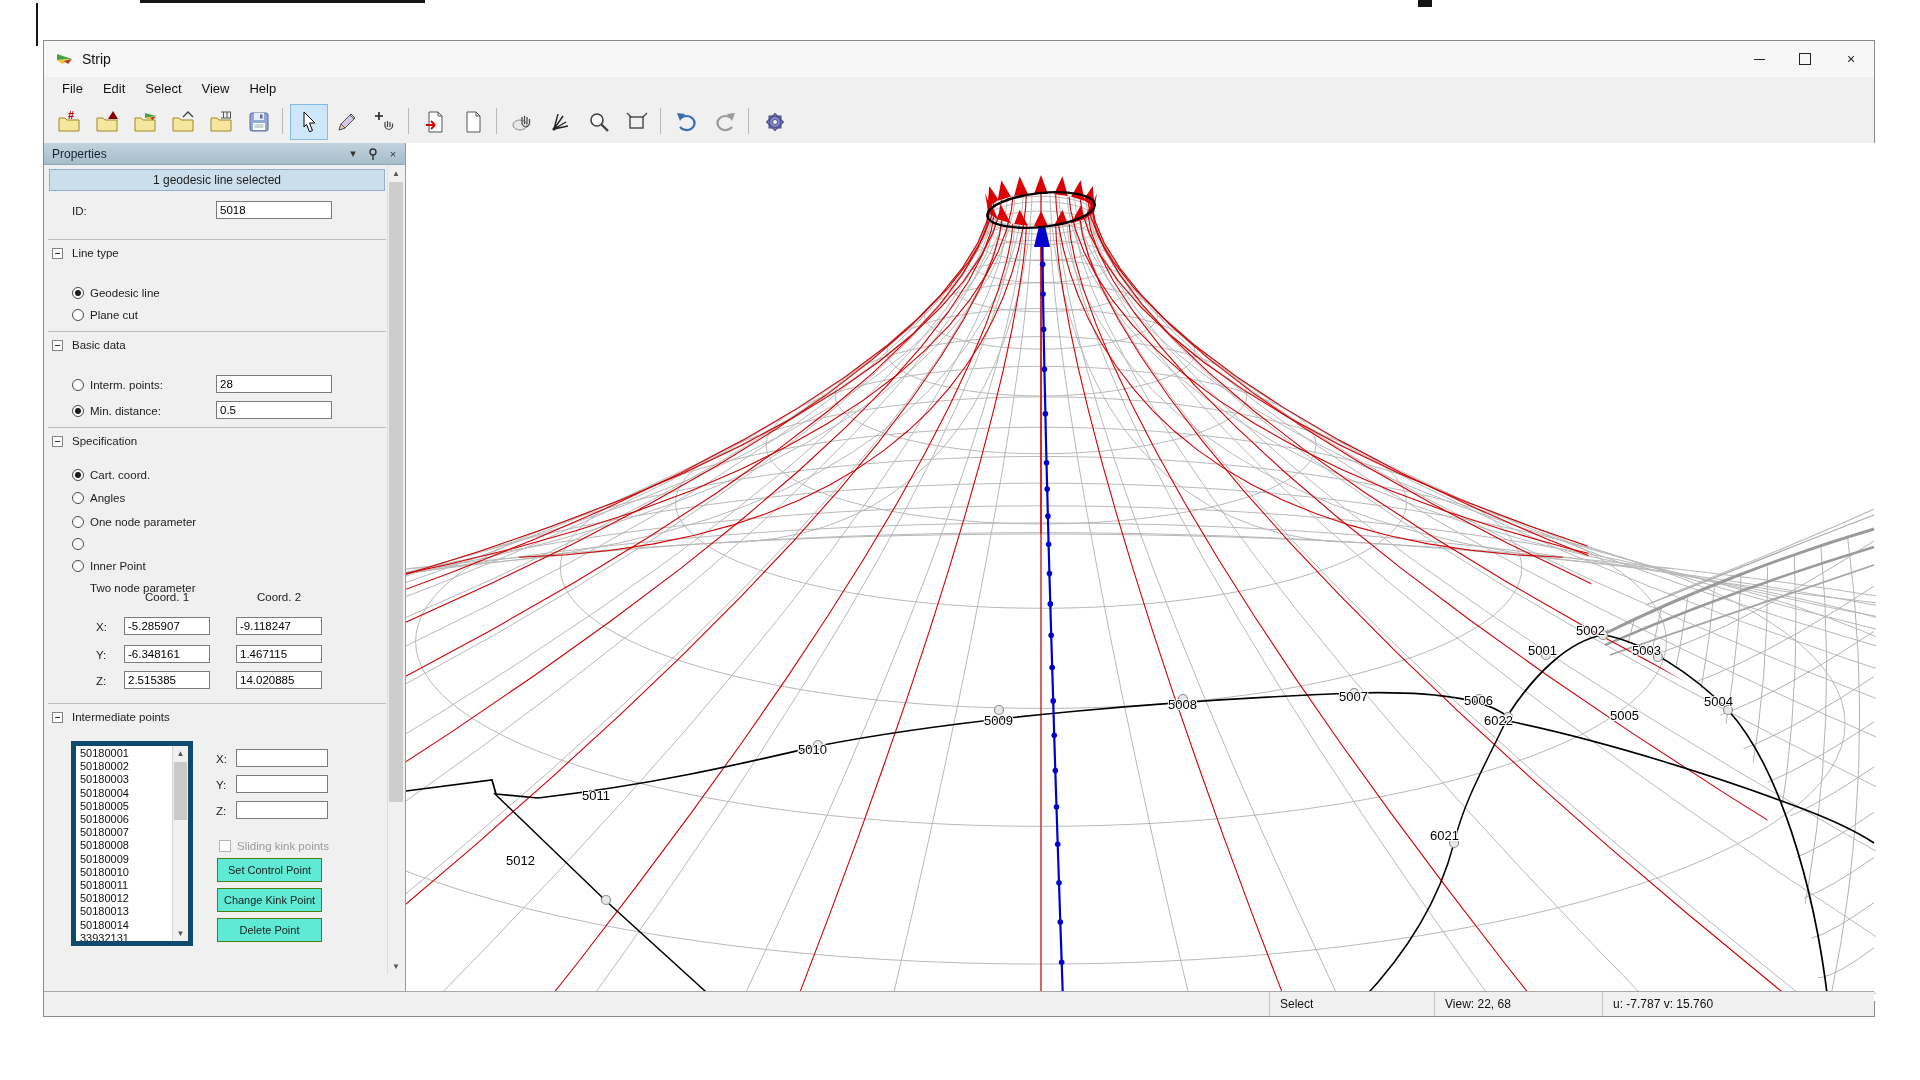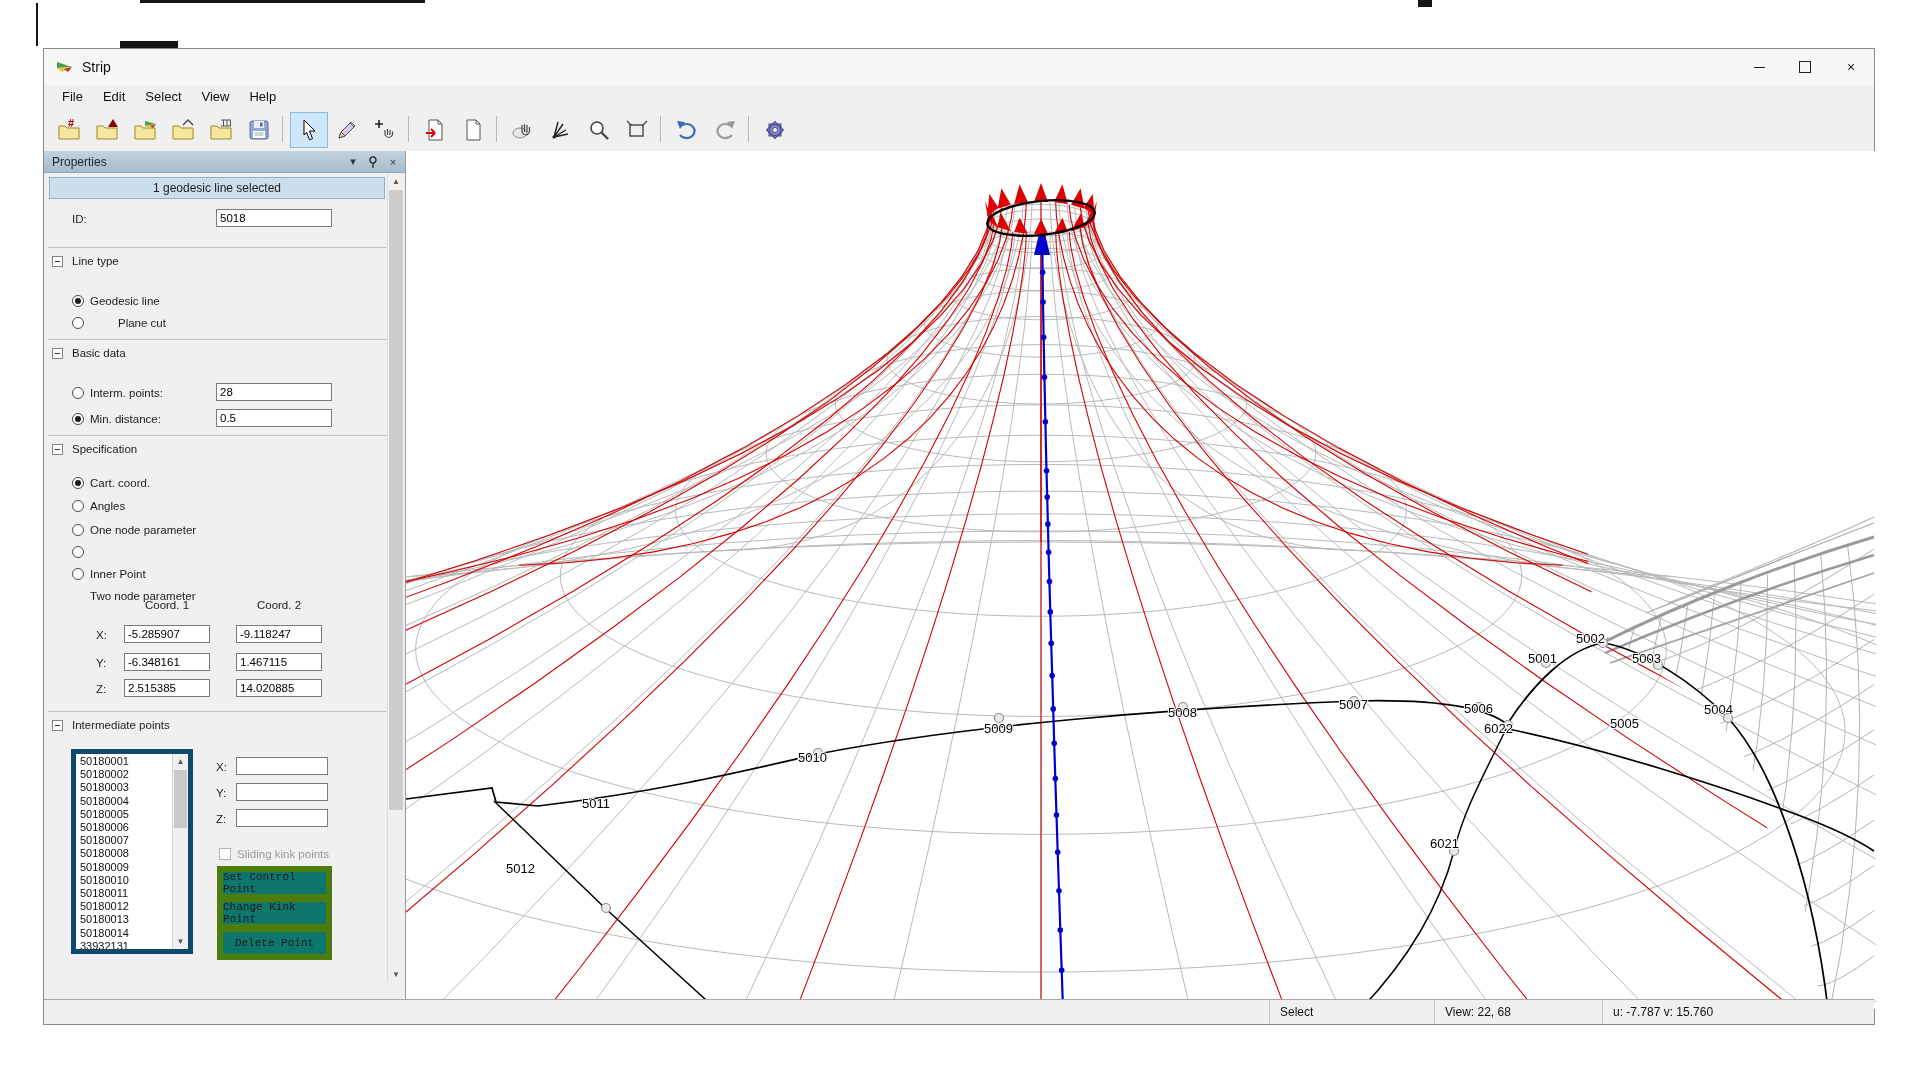--- a/index.html
+++ b/index.html
@@ -1,20 +1,20 @@
 <!DOCTYPE html>
 <html><head>
 <meta charset="utf-8">
 <style>
   html,body{margin:0;padding:0;background:#fff;font-family:"Liberation Sans",sans-serif;}
   #stage{position:relative;width:1920px;height:1080px;background:#fff;overflow:hidden;}
   
   .artifact{position:absolute;background:#151515;}
   
-  #win{position:absolute;left:43px;top:48px;width:1832px;height:977px;background:#f0f0f0;border:1px solid #8a8a8a;box-sizing:border-box;padding-left:37px;}
+  #win{position:absolute;left:43px;top:40px;width:1832px;height:977px;background:#f0f0f0;border:1px solid #8a8a8a;box-sizing:border-box;padding-left:37px;}
   
   .titlebar{position:absolute;left:0;top:0;width:100%;height:36px;background:#f7f7f7;display:flex;align-items:center;}
   .titlebar .appicon{margin-left:12px;width:18px;height:16px;}
   .titlebar .title{margin-left:8px;font-size:14px;color:#111;}
   .winbtns{position:absolute;right:0;top:0;height:36px;display:flex;}
   .winbtn{width:46px;height:36px;display:flex;align-items:center;justify-content:center;color:#222;}
   .glyph-min{width:11px;height:1px;background:#222;}
   .glyph-max{width:10px;height:10px;border:1px solid #222;}
   .glyph-close{font-size:14px;line-height:1;}
   
@@ -41,21 +41,21 @@
   .cb{position:absolute;width:12px;height:12px;border:1px solid #b5b5b5;background:#fff;box-sizing:border-box;}
   .p-label.dis{color:#9a9a9a;}
   .colhdr{position:absolute;font-size:11.5px;color:#1c1c1c;width:86px;text-align:center;}
   .listbox{position:absolute;left:27px;top:598px;width:122px;height:205px;border:5px solid #0c4a6e;background:#fff;overflow:hidden;box-sizing:border-box;}
   .listbox .items{position:absolute;left:0;top:1px;right:15px;}
   .list-item{font-size:11px;line-height:13.2px;padding-left:4px;color:#111;white-space:nowrap;}
   .lb-scroll{position:absolute;right:0;top:0;width:15px;height:100%;background:#f0f0f0;border-left:1px solid #d4d4d4;}
   .lb-up,.lb-dn{position:absolute;left:0;width:15px;height:15px;color:#555;font-size:8px;display:flex;align-items:center;justify-content:center;}
   .lb-up{top:0;} .lb-dn{bottom:0;}
   .lb-thumb{position:absolute;left:1px;top:16px;width:13px;height:58px;background:#c9c9c9;}
-  .p-btn{position:absolute;left:173px;width:103px;height:22px;border:6px solid #4d7c0f;background:#0f766e;font-size:11px;color:#1c1c1c;display:flex;align-items:center;justify-content:center;font-family:Liberation Mono, monospace;}
+  .p-btn{position:absolute;left:173px;width:103px;height:22px;border:1px solid #4d7c0f;background:#5eead4;font-size:11px;color:#1c1c1c;display:flex;align-items:center;justify-content:center;}
   .p-scroll{position:absolute;right:1px;top:22px;width:16px;height:809px;background:#f0f0f0;border-left:1px solid #dcdcdc;}
   .ps-up,.ps-dn{position:absolute;left:0;width:16px;height:16px;color:#555;font-size:8px;display:flex;align-items:center;justify-content:center;}
   .ps-up{top:0;} .ps-dn{bottom:0;}
   .ps-thumb{position:absolute;left:1px;top:17px;width:14px;height:620px;background:#cdcdcd;}
   .p-footer{position:absolute;left:0;bottom:0;width:100%;height:27px;background:#b9cdd9;border-top:1px solid #8fa8b8;display:flex;align-items:center;justify-content:center;font-size:11.5px;color:#1c1c1c;box-sizing:border-box;}
   
   .canvas{position:absolute;left:362px;top:102px;width:1470px;height:858px;background:#fff;}
   .meshg path,.meshg ellipse{fill:none;stroke:#b9b9b9;stroke-width:1;}
   #mesh2 path{fill:none;stroke:#b2b2b2;stroke-width:1;}
   #reds path{fill:none;stroke:#d40000;stroke-width:1.1;}
@@ -258,21 +258,21 @@
       <input class="p-input" style="left: 172px; top: 58px; width: 116px;" value="5018">
 
       <div class="p-sep" style="top:96px;"></div>
       <div class="grp-hdr" style="top:104px;">
           <span class="grp-box"></span>
           <span>Line type</span>
         </div>
       <span class="radio checked" style="left:28px;top:144px;"></span>
       <span class="p-label" style="left:46px;top:144px;">Geodesic line</span>
       <span class="radio" style="left:28px;top:166px;"></span>
-      <span class="p-label" style="left:46px;top:166px;margin-left:28px;">Plane cut</span>
+      <span class="p-label" style="left:46px;top:166px;">Plane cut</span>
 
       <div class="p-sep" style="top:188px;"></div>
       <div class="grp-hdr" style="top:196px;">
           <span class="grp-box"></span>
           <span>Basic data</span>
         </div>
       <span class="radio" style="left:28px;top:236px;"></span>
       <span class="p-label" style="left:46px;top:236px;">Interm. points:</span>
       <input class="p-input" style="left: 172px; top: 232px; width: 116px;" value="28">
       <span class="radio checked" style="left:28px;top:262px;"></span>

